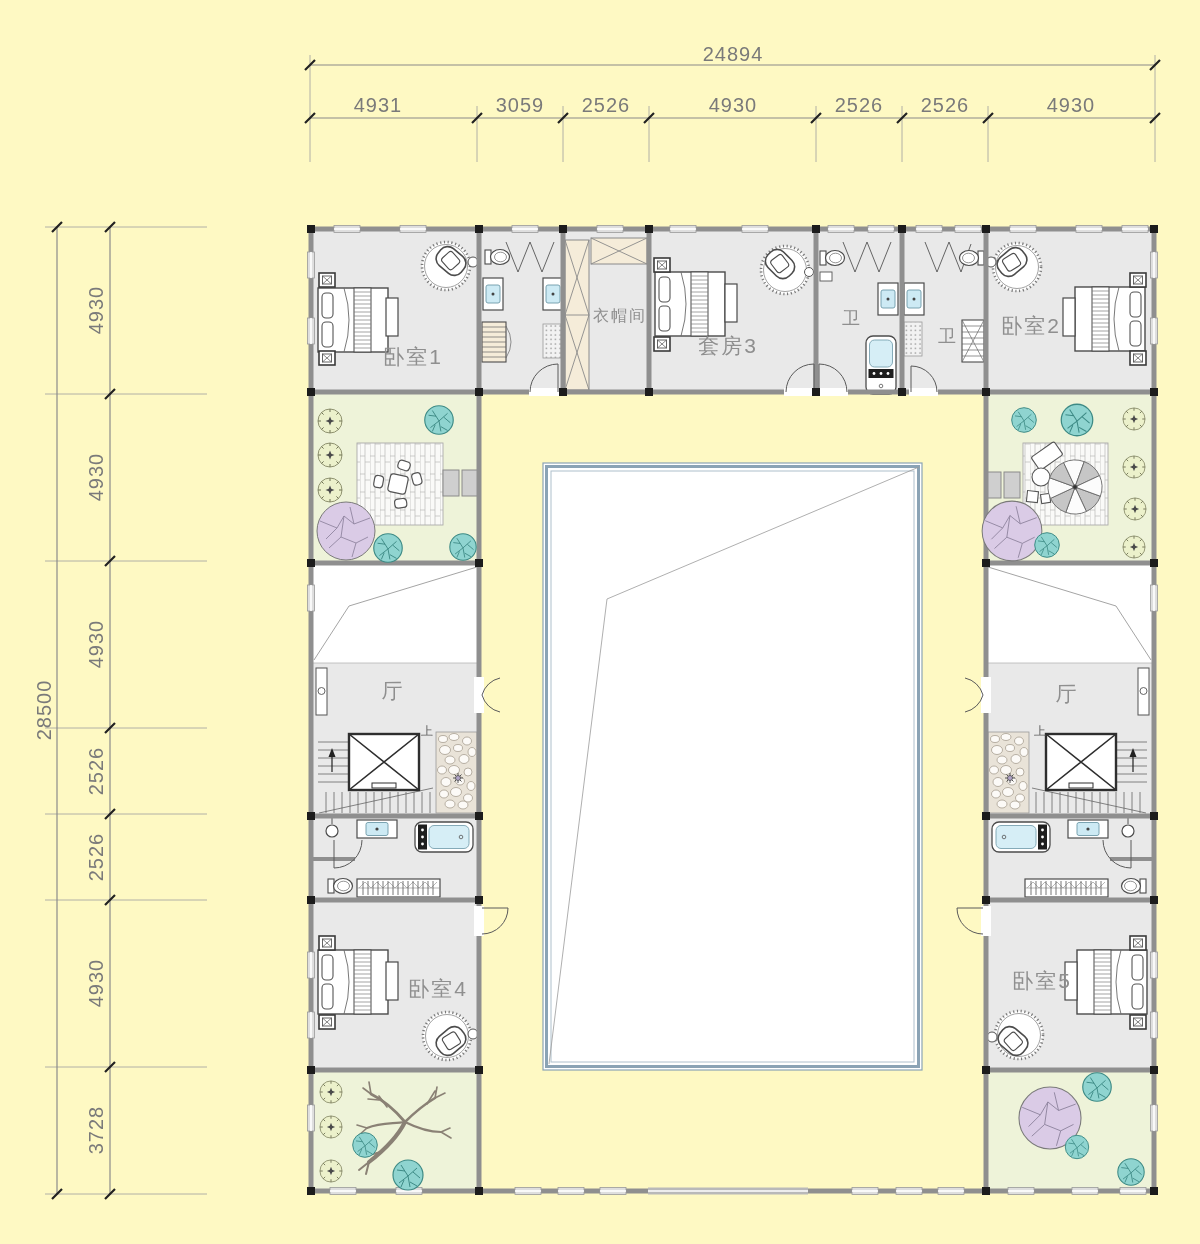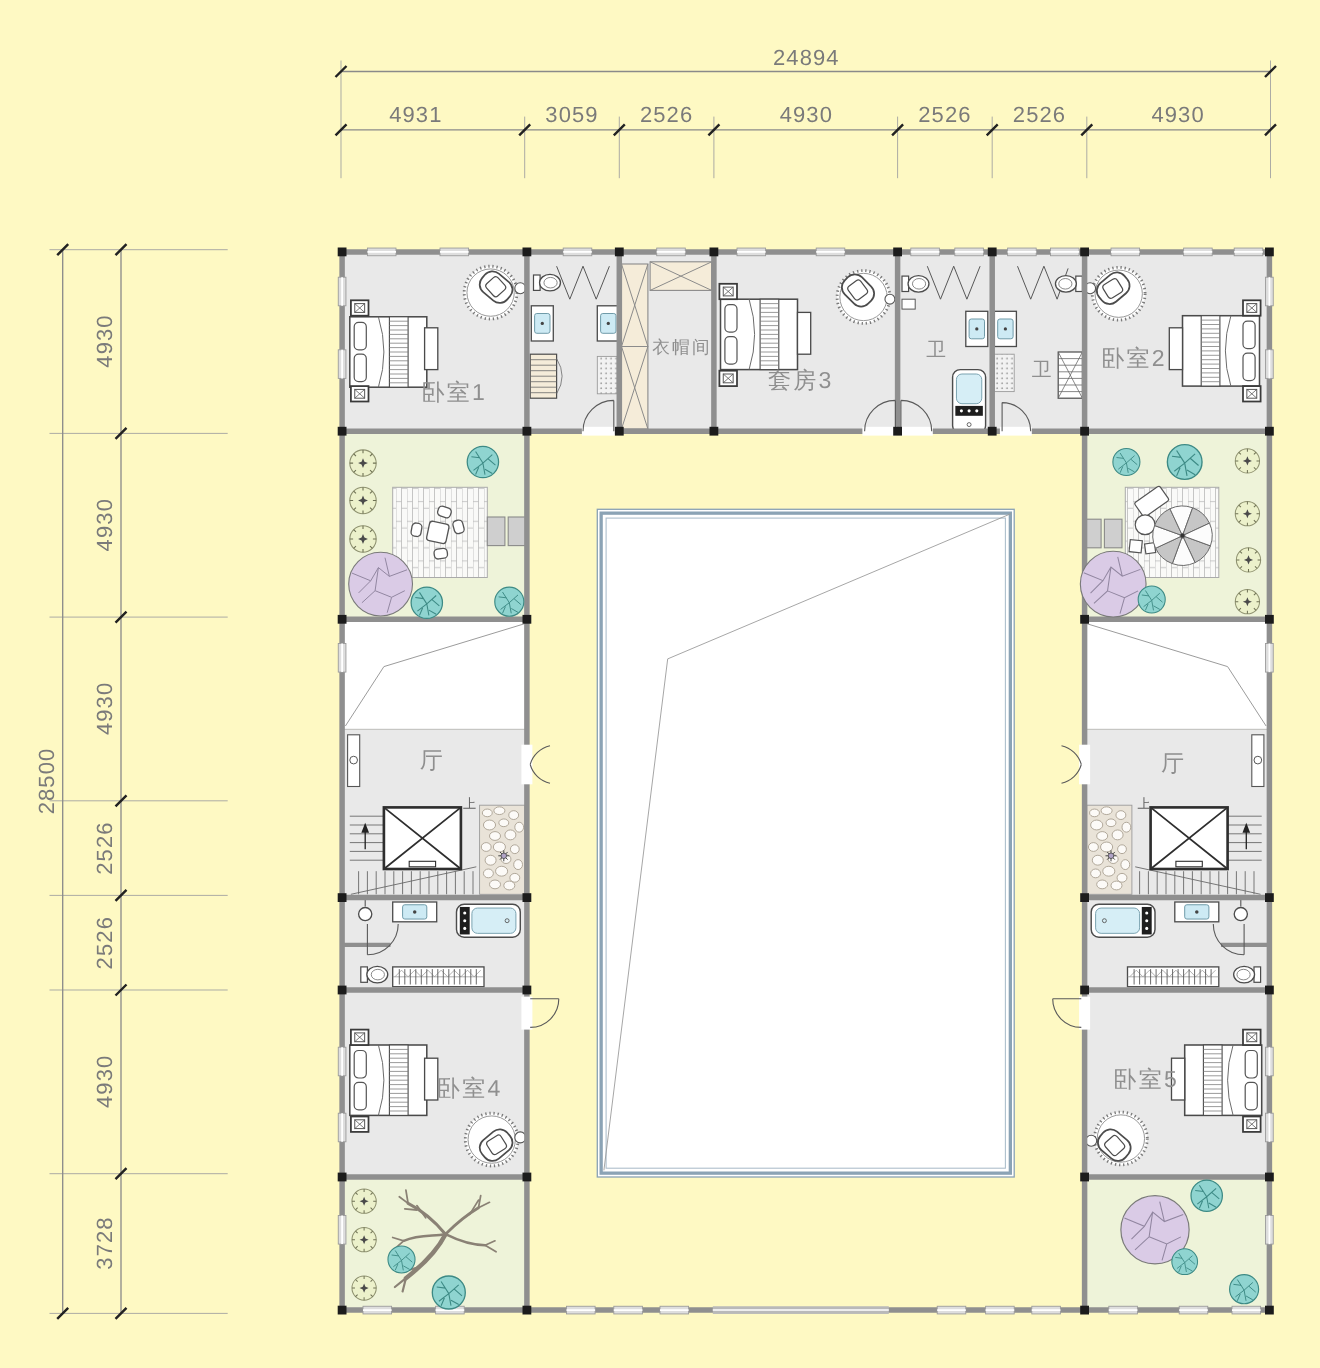--- a/index.html
+++ b/index.html
@@ -536,16 +536,16 @@
 <div class="lbl room" style="left:413px;top:357px">卧室1</div>
 <div class="lbl room" style="left:620px;top:316px;font-size:16px">衣帽间</div>
 <div class="lbl room" style="left:728px;top:346px">套房3</div>
 <div class="lbl room wei" style="left:851px;top:318px">卫</div>
 <div class="lbl room wei" style="left:947px;top:336px">卫</div>
 <div class="lbl room" style="left:1031px;top:326px">卧室2</div>
 <div class="lbl room" style="left:393px;top:691px">厅</div>
 <div class="lbl room" style="left:1067px;top:694px">厅</div>
 <div class="lbl small" style="left:427px;top:731px">上</div>
 <div class="lbl small" style="left:1040px;top:731px">上</div>
-<div class="lbl room" style="left:427px;top:989px">卧室4</div>
+<div class="lbl room" style="left:438px;top:989px">卧室4</div>
 <div class="lbl room" style="left:1042px;top:981px">卧室5</div>
 
 </div>
 
 </body></html>

